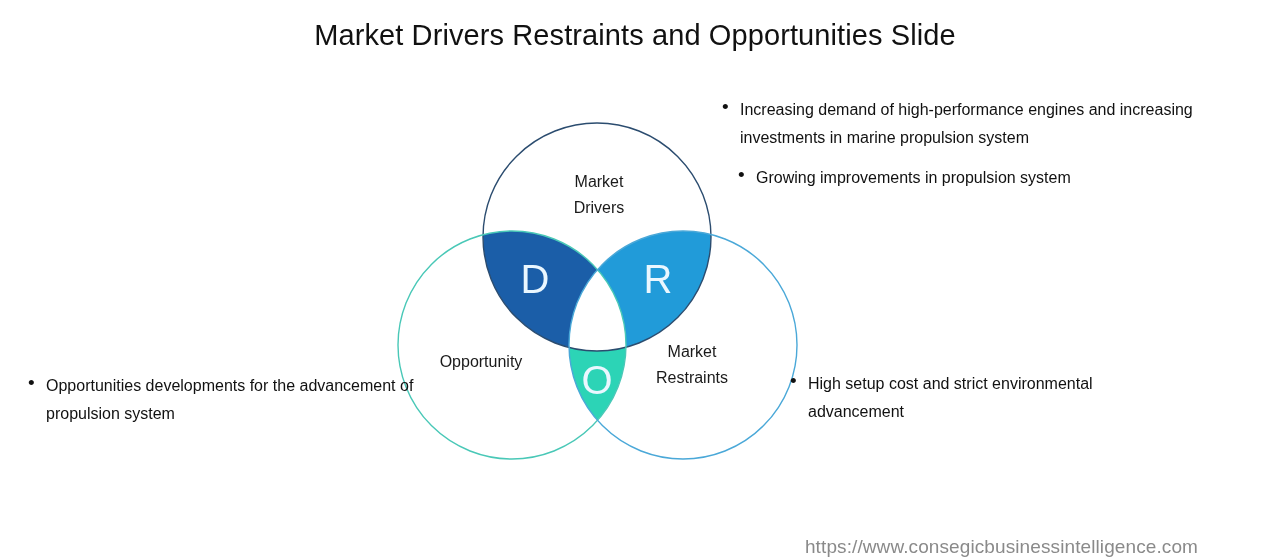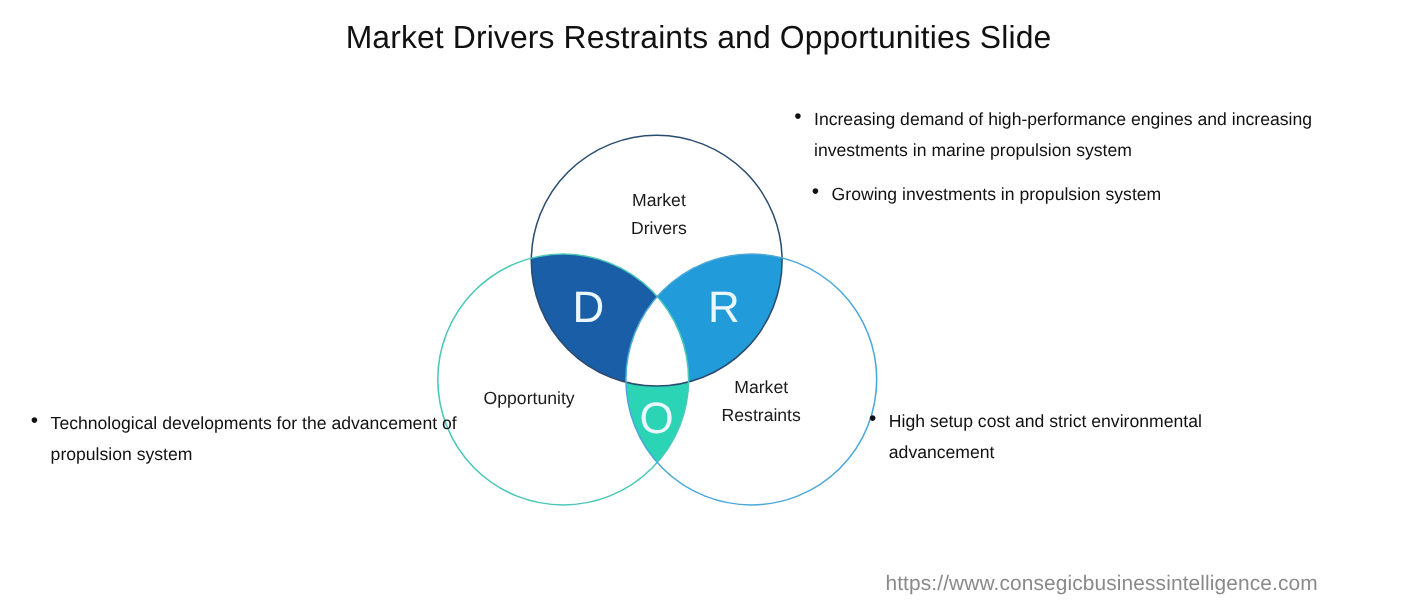--- a/index.html
+++ b/index.html
@@ -104,21 +104,21 @@
   #bullets-bottom-right {
     left: 790px;
     top: 370px;
     width: 400px;
   }
 
   
   #footer-url {
     position: absolute;
     right: 82px;
-    bottom: 16px;
+    bottom: 0;
     font-size: 19px;
     color: #8a8a8a;
     letter-spacing: 0.1px;
     white-space: nowrap;
   }
 </style>
 </head>
 <body>
 
 <div id="slide">
@@ -186,28 +186,28 @@
     </svg>
   </div>
 
   <div id="bullets-top-right" class="bullet-block">
     <div class="bullet-row">
       <span class="bullet-dot">•</span>
       <span class="bullet-text">Increasing demand of high-performance engines and increasing investments in marine propulsion system</span>
     </div>
     <div class="bullet-row">
       <span class="bullet-dot">•</span>
-      <span class="bullet-text">Growing investments in propulsion system</span>
+      <span class="bullet-text">Growing improvements in propulsion system</span>
     </div>
   </div>
 
   <div id="bullets-bottom-left" class="bullet-block">
     <div class="bullet-row">
       <span class="bullet-dot">•</span>
-      <span class="bullet-text">Technological developments for the advancement of propulsion system</span>
+      <span class="bullet-text">Opportunities developments for the advancement of propulsion system</span>
     </div>
   </div>
 
   <div id="bullets-bottom-right" class="bullet-block">
     <div class="bullet-row">
       <span class="bullet-dot">•</span>
       <span class="bullet-text">High setup cost and strict environmental advancement</span>
     </div>
   </div>
 

